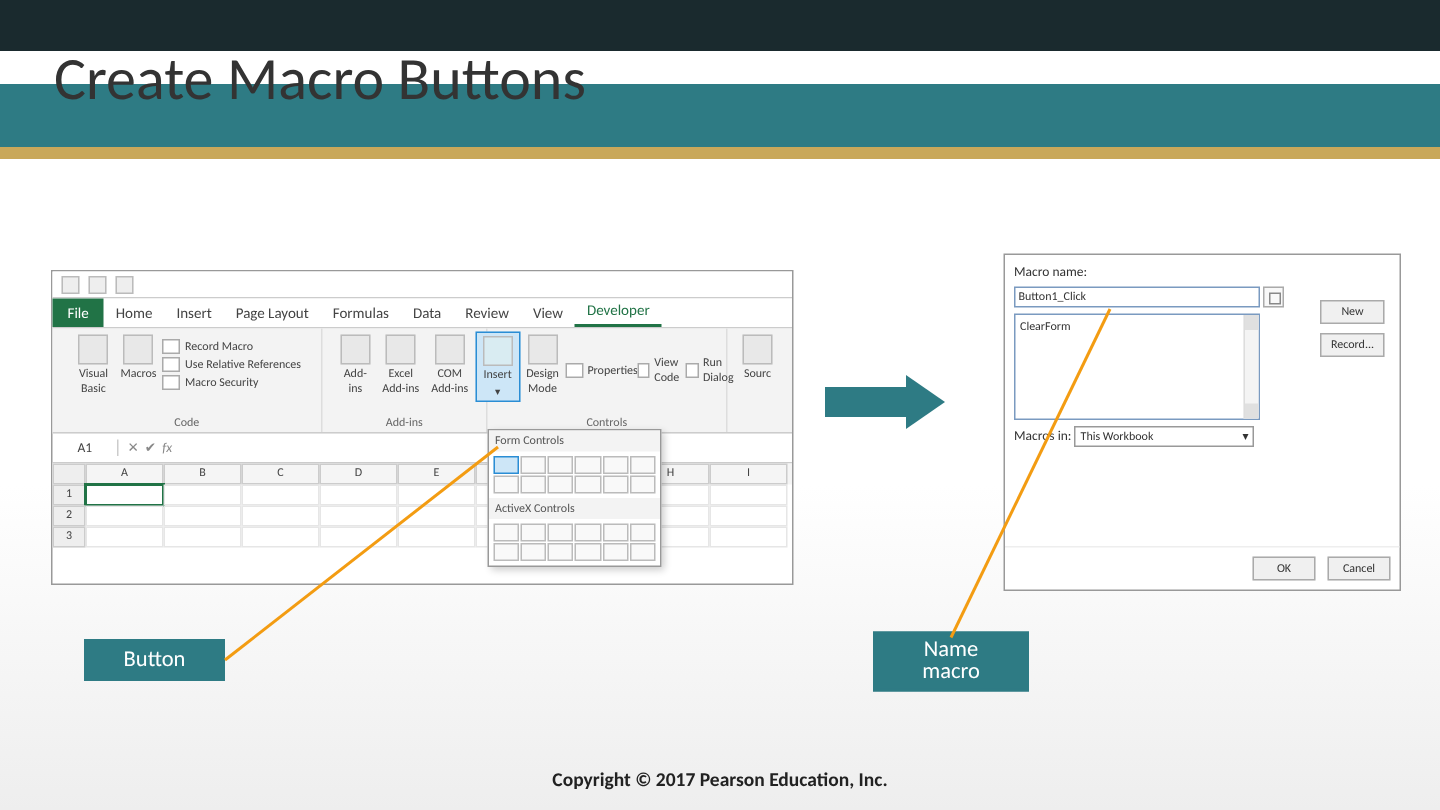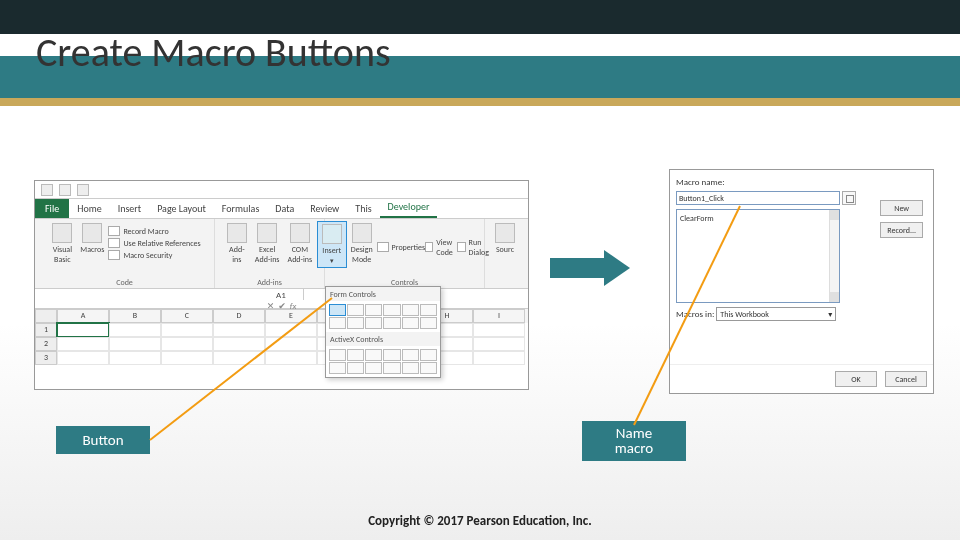--- a/index.html
+++ b/index.html
@@ -38,21 +38,21 @@
   .tab.active { color: #217346; border-bottom: 2px solid #217346; }
   .ribbon-body { display: flex; height: 70px; background: #f3f3f3; border-bottom: 1px solid #ccc; }
   .grp { border-right: 1px solid #ddd; padding: 2px 4px 0 4px; display: flex; flex-direction: column; align-items: center; position: relative; }
   .grp-lbl { position: absolute; bottom: 1px; left: 0; right: 0; text-align: center; font-size: 8px; color: #666; }
   .big { display: flex; flex-direction: column; align-items: center; font-size: 8px; text-align: center; gap: 1px; padding: 2px 4px; }
   .big .ic { width: 20px; height: 20px; background: #e8e8e8; border: 1px solid #bbb; }
   .mini-row { display: flex; align-items: center; gap: 3px; font-size: 8px; padding: 1px 0; }
   .mini-row .ic2 { width: 12px; height: 10px; background: #fff; border: 1px solid #aaa; }
   .hzgrp { display: flex; }
 
-  .formula-bar { height: 20px; display: flex; align-items: center; border-bottom: 1px solid #ccc; font-size: 9px; flex-direction: column; }
+  .formula-bar { height: 20px; display: flex; align-items: center; border-bottom: 1px solid #ccc; font-size: 9px; }
   .name-box { width: 44px; border-right: 1px solid #ccc; text-align: center; }
   .fx-icons { display: flex; gap: 4px; padding: 0 6px; color: #888; }
   .fx { font-style: italic; }
 
   .sheet { display: flex; flex-direction: column; }
   .colhdrs { display: flex; background: #f5f5f5; }
   .corner { width: 22px; height: 14px; border: 1px solid #ccc; background: #eee; }
   .ch { width: 52px; height: 14px; border: 1px solid #ccc; text-align: center; font-size: 8px; }
   .row { display: flex; }
   .rh { width: 22px; height: 14px; border: 1px solid #ccc; background: #eee; text-align: center; font-size: 8px; }
@@ -66,21 +66,21 @@
   .dctl { height: 12px; border: 1px solid #bbb; background: #f9f9f9; }
   .dctl.hi { background: #cde6f7; border: 1px solid #2a8dd4; }
 
   
   .dlg { font-size: 9px; color: #333; }
   .dlg-title { display: flex; justify-content: space-between; align-items: center; padding: 3px 6px; border-bottom: 1px solid #ddd; font-size: 10px; }
   .dlg-title .xbtn { width: 12px; text-align: center; }
   .dlg-body { padding: 6px; }
   .dlg-row { margin-bottom: 4px; }
   .dlg-input { width: 164px; height: 14px; border: 1px solid #7a9ac0; background: #fff; font-size: 8px; padding: 0 2px; display: inline-flex; align-items: center; }
-  .dlg-list { width: 164px; height: 94px; border: 1px solid #7a9ac0; background: #fff; font-size: 8px; padding: 2px; }
+  .dlg-list { width: 164px; height: 71px; border: 1px solid #7a9ac0; background: #fff; font-size: 8px; padding: 2px; }
   .dlg-list-item { padding: 1px; }
   .dlg-btn { display:inline-flex; align-items:center; justify-content:center; border:1px solid #aaa; background:#f0f0f0; font-size:8px; padding: 2px 6px; min-width: 42px; }
   .dlg-right { position: absolute; right: 10px; display: flex; flex-direction: column; gap: 6px; top: 30px; }
   .dlg-sel { border:1px solid #999; height:14px; width: 120px; font-size:8px; display:inline-flex; align-items:center; justify-content:space-between; padding: 0 3px; background:#fff; }
   .dlg-footer { display:flex; justify-content:flex-end; gap:8px; padding: 6px; border-top:1px solid #eee; position:absolute; bottom:0; left:0; right:0; }
   .ref-btn { width: 14px; height: 14px; border:1px solid #aaa; background:#f8f8f8; display:inline-block; vertical-align:top; position:relative; }
   .ref-btn::after { content:""; position:absolute; left:3px; top:3px; width:6px; height:6px; border:1px solid #888; }
   .scrollbar { position:absolute; right:0; top:0; bottom:0; width:10px; background:#f4f4f4; border-left:1px solid #ddd; }
   .scrollbar::before { content:""; position:absolute; top:0; left:0; right:0; height:10px; background:#e0e0e0; }
   .scrollbar::after { content:""; position:absolute; bottom:0; left:0; right:0; height:10px; background:#e0e0e0; }
@@ -107,21 +107,21 @@
       <span class="qicon"></span>
     </div>
     <div class="tabs">
       <div class="file-tab">File</div>
       <div class="tab">Home</div>
       <div class="tab">Insert</div>
       <div class="tab">Page Layout</div>
       <div class="tab">Formulas</div>
       <div class="tab">Data</div>
       <div class="tab">Review</div>
-      <div class="tab">This</div>
+      <div class="tab">View</div>
       <div class="tab active">Developer</div>
     </div>
     <div class="ribbon-body">
 
       <div class="grp" style="width:180px;">
         <div class="hzgrp">
           <div class="big">
               <div class="ic"></div>
               <span style="white-space:pre-line">Visual
 Basic</span>

